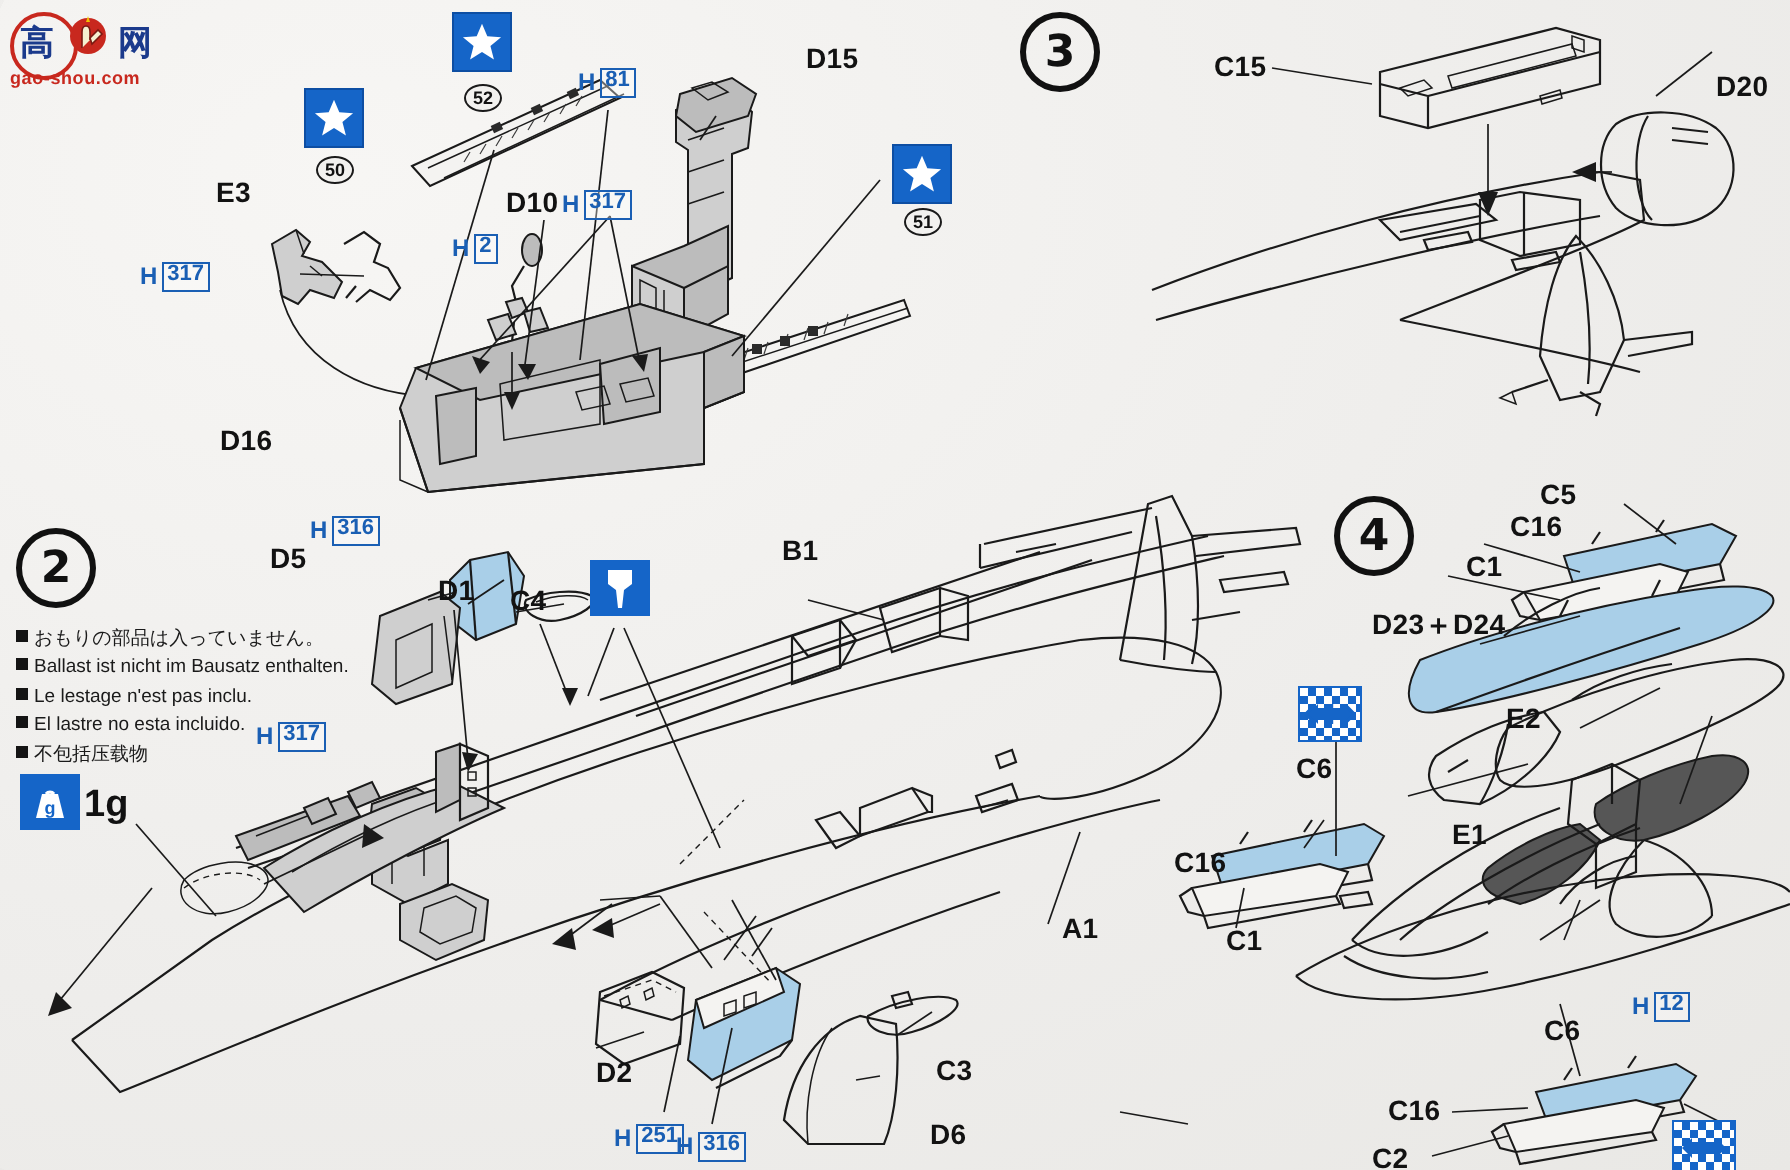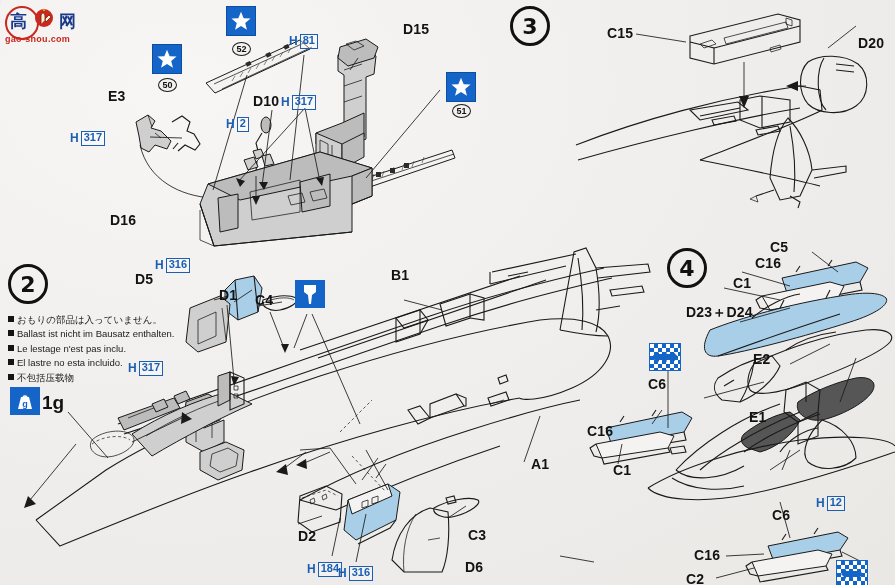--- a/index.html
+++ b/index.html
@@ -570,21 +570,21 @@
   <div class="hcall" style="left:155px;top:258px;">
     <span class="hletter">H</span>
     <span class="hbox">316</span>
   </div>
   <div class="hcall" style="left:128px;top:361px;">
     <span class="hletter">H</span>
     <span class="hbox">317</span>
   </div>
   <div class="hcall" style="left:307px;top:562px;">
     <span class="hletter">H</span>
-    <span class="hbox">184</span>
+    <span class="hbox">251</span>
   </div>
   <div class="hcall" style="left:338px;top:566px;">
     <span class="hletter">H</span>
     <span class="hbox">316</span>
   </div>
   <div class="hcall" style="left:816px;top:496px;">
     <span class="hletter">H</span>
     <span class="hbox">12</span>
   </div>
 
@@ -600,21 +600,21 @@
   <div class="lbl" style="left:391px;top:268px;">B1</div>
   <div class="lbl" style="left:531px;top:457px;">A1</div>
   <div class="lbl" style="left:298px;top:529px;">D2</div>
   <div class="lbl" style="left:468px;top:528px;">C3</div>
   <div class="lbl" style="left:465px;top:560px;">D6</div>
   <div class="lbl" style="left:770px;top:240px;">C5</div>
   <div class="lbl" style="left:755px;top:256px;">C16</div>
   <div class="lbl" style="left:733px;top:276px;">C1</div>
   <div class="lbl" style="left:686px;top:305px;">D23＋D24</div>
   <div class="lbl" style="left:753px;top:352px;">E2</div>
-  <div class="lbl" style="left:749px;top:410px;text-align:center;">E1</div>
+  <div class="lbl" style="left:726px;top:410px;text-align:center;">E1</div>
   <div class="lbl" style="left:648px;top:377px;">C6</div>
   <div class="lbl" style="left:587px;top:424px;">C16</div>
   <div class="lbl" style="left:613px;top:463px;">C1</div>
   <div class="lbl" style="left:772px;top:508px;">C6</div>
   <div class="lbl" style="left:694px;top:548px;">C16</div>
   <div class="lbl" style="left:686px;top:572px;">C2</div>
 
 </div>
 
 </body></html>

